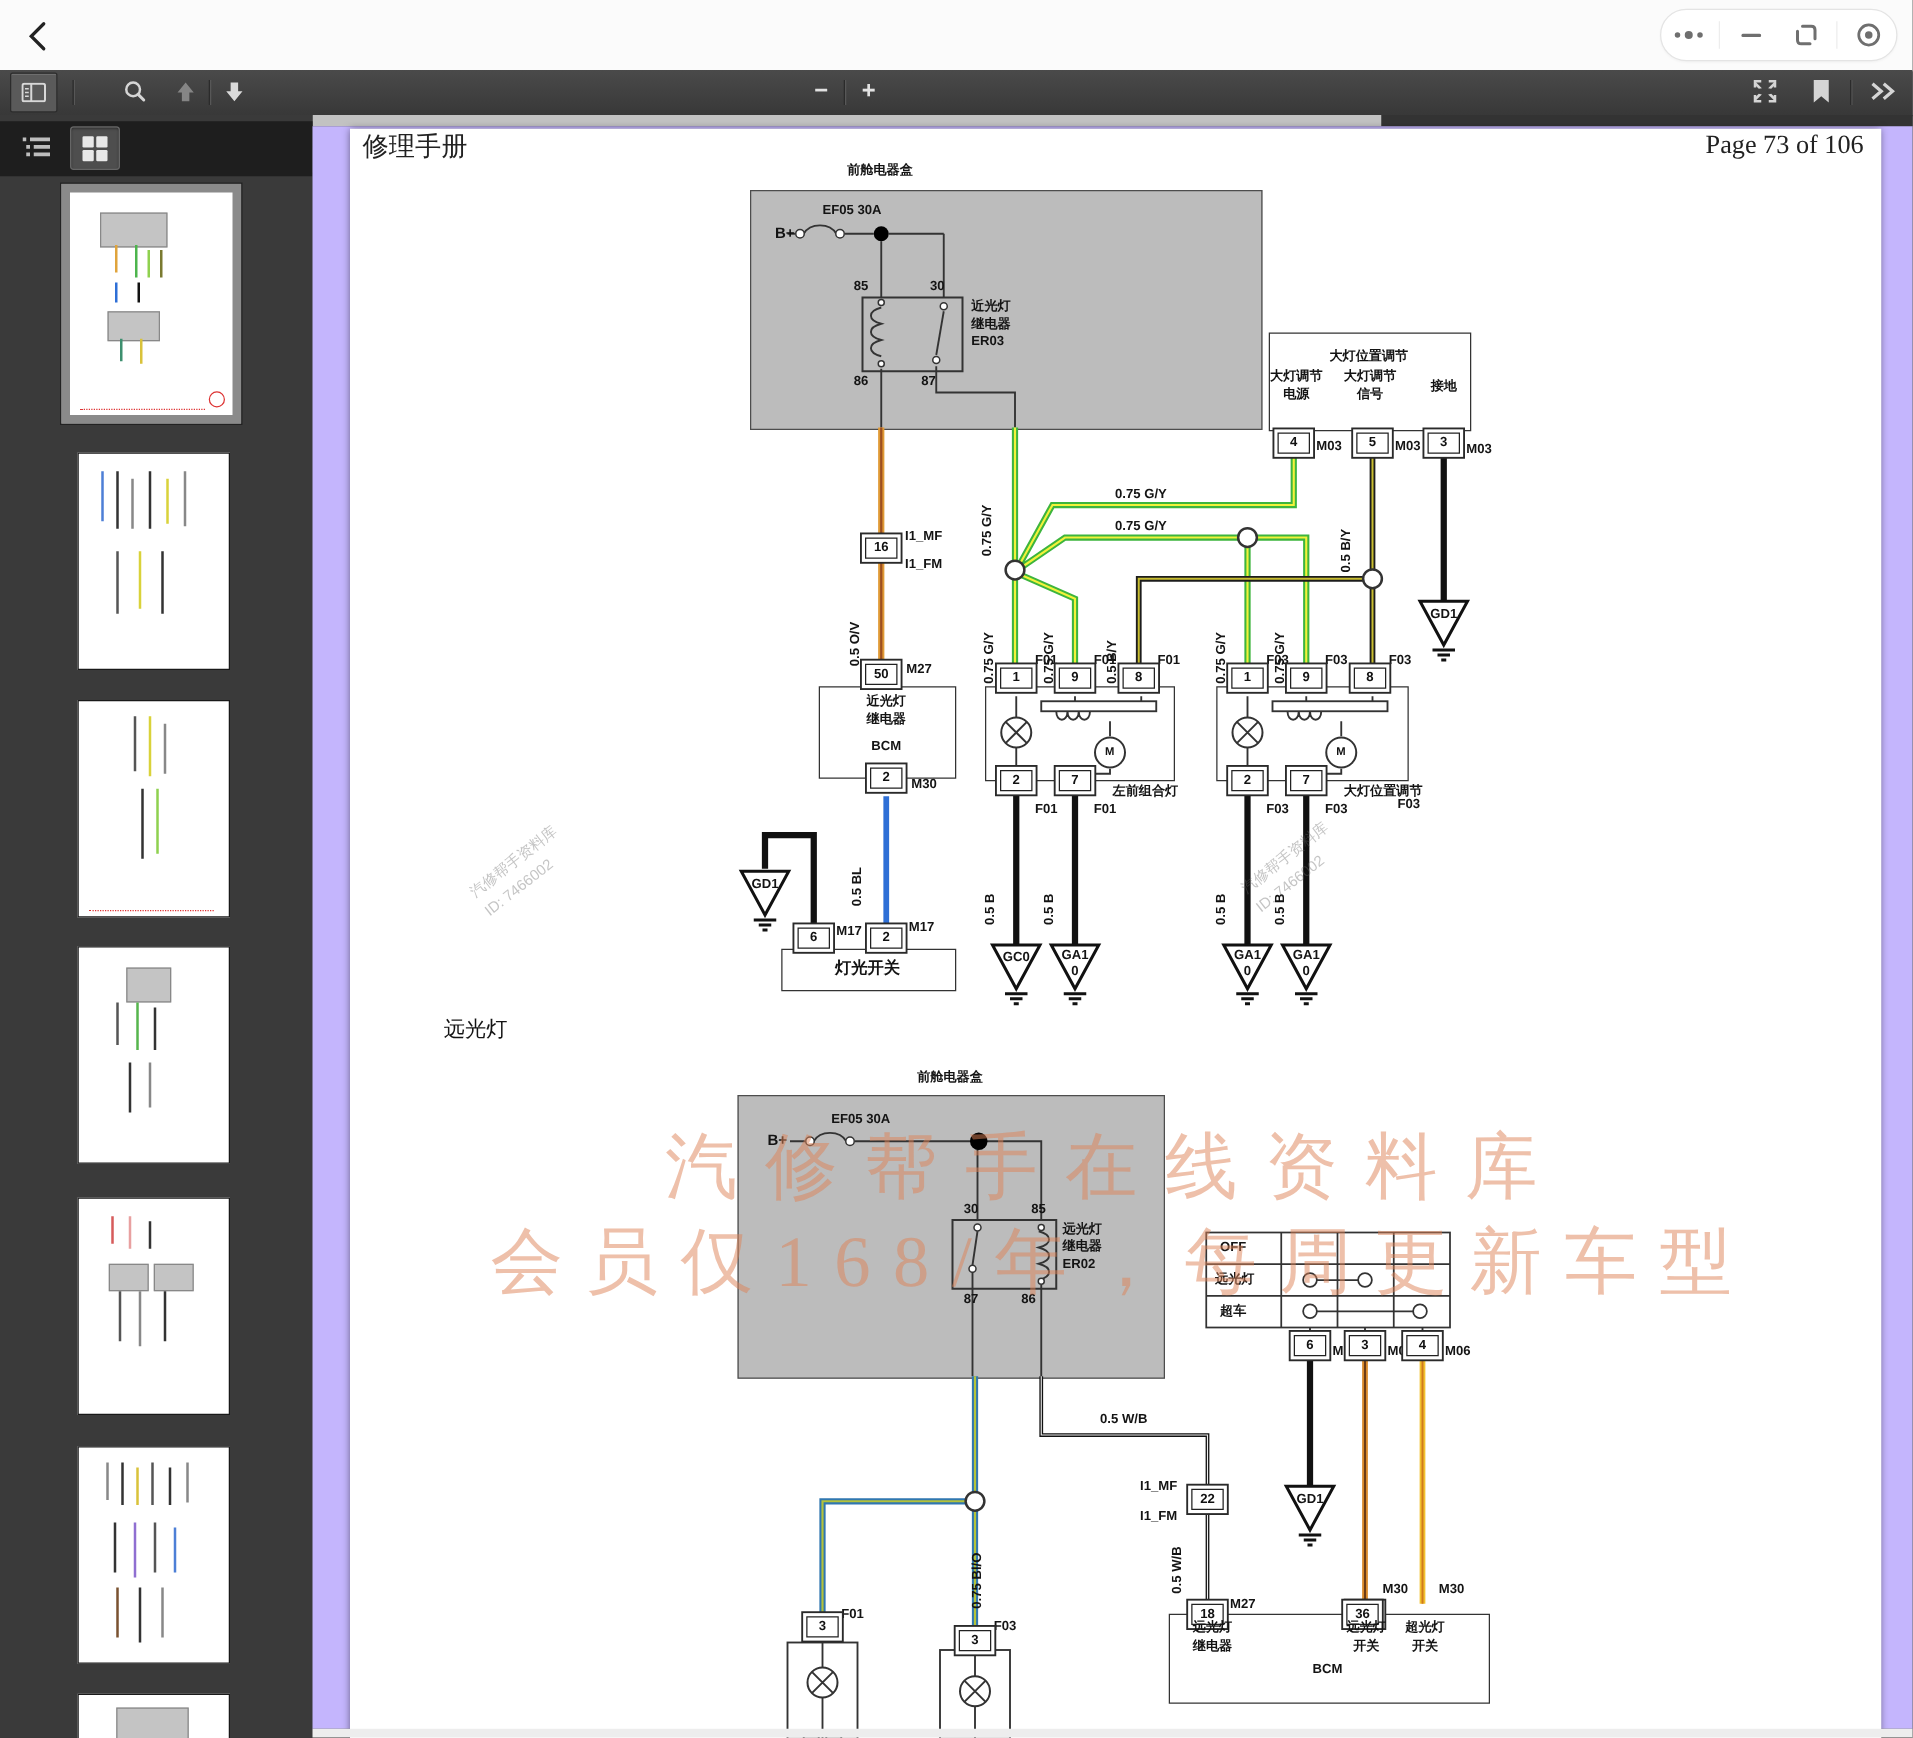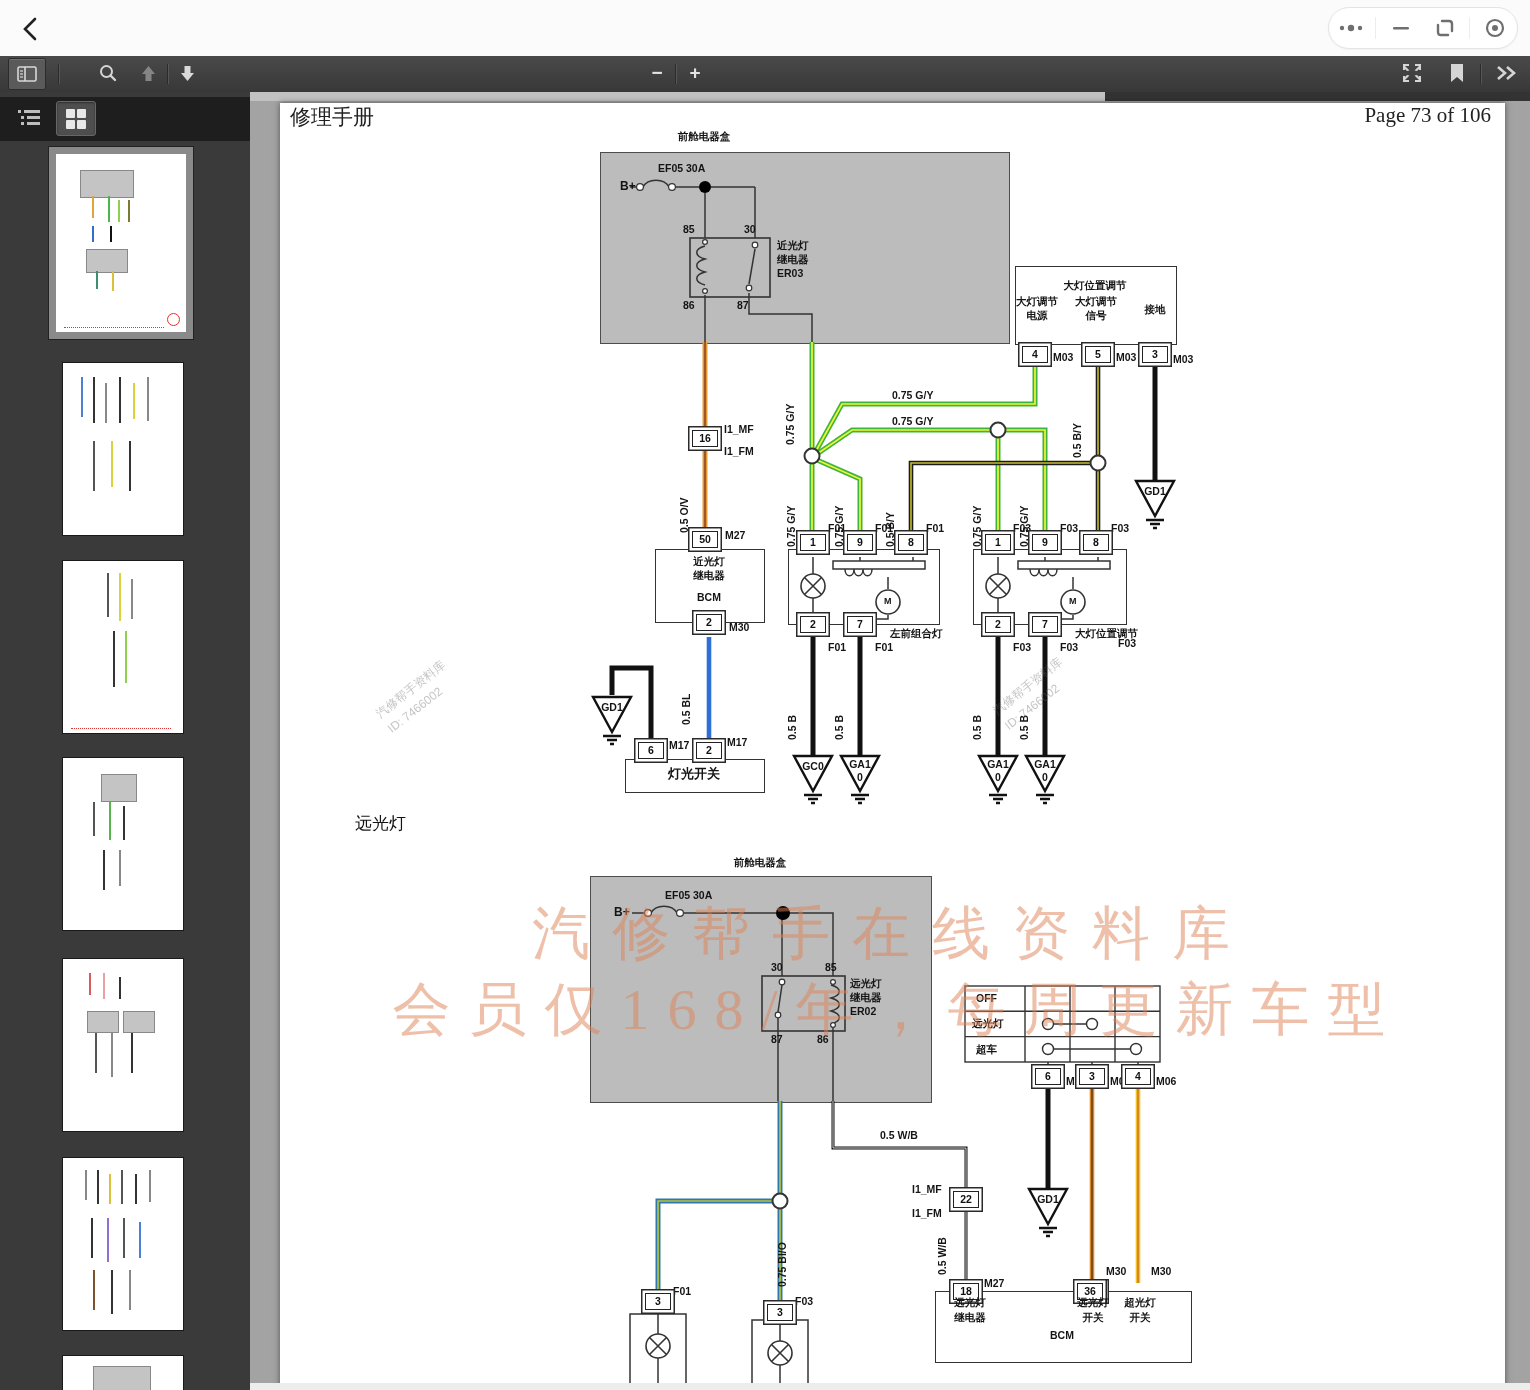--- a/index.html
+++ b/index.html
@@ -29,21 +29,21 @@
   #sbhdr{position:absolute;left:0;top:5px;width:250px;height:44px;background:#1e1e1e;}
   .sbbtn{position:absolute;top:4px;width:38px;height:33px;border-radius:3px;display:flex;align-items:center;justify-content:center;cursor:pointer;}
   .sbbtn.active{background:#4e4e4e;border:1px solid #666;box-shadow:inset 0 1px 2px rgba(0,0,0,.4);}
   .thumb{position:absolute;left:62px;width:120px;height:172px;background:#fff;border:1px solid #191919;cursor:pointer;overflow:hidden;}
   .thumb.sel{left:49px;width:130px;height:178px;border:7px solid #8a8a8a;outline:1px solid #222;}
   .mini{position:absolute;background:#c4c4c4;border:1px solid #888;}
   .ml{position:absolute;width:2px;}
   .redline{position:absolute;left:8px;bottom:4px;width:100px;border-top:1px dotted #d33;}
   .redstamp{position:absolute;right:6px;bottom:6px;width:11px;height:11px;border:1px solid #d33;border-radius:50%;}
   
-  #viewer{position:absolute;left:250px;top:101px;width:1280px;height:1282px;background:#a3a3a3;}
+  #viewer{position:absolute;left:250px;top:101px;width:1280px;height:1282px;background:#c4b5fd;}
   #pdfpage{position:absolute;left:30px;top:2px;width:1225px;height:1288px;background:#fff;box-shadow:0 0 6px rgba(0,0,0,.5);overflow:hidden;}
   #hscroll{position:absolute;left:250px;top:1383px;width:1280px;height:7px;background:#ededed;}
   .phdr{position:absolute;font-family:"Liberation Serif",serif;font-size:21px;color:#222;}
   .lbl{position:absolute;font-size:10.5px;font-weight:bold;color:#141414;white-space:nowrap;line-height:1.25;}
   .big{font-size:17px;font-weight:normal;}
   .c{transform:translateX(-50%);}
   .v{position:absolute;font-size:10.5px;font-weight:bold;color:#141414;white-space:nowrap;transform:rotate(-90deg);transform-origin:0 100%;}
   .gbox{position:absolute;background:#bcbcbc;border:1.3px solid #4d4d4d;}
   .wbox{position:absolute;background:#fff;border:1.5px solid #333;}
   .pin{position:absolute;width:24px;height:15px;background:#fff;border:1.5px solid #222;box-shadow:0 0 0 2.5px #fff,0 0 0 4px #2a2a2a;font-size:10.5px;font-weight:bold;text-align:center;line-height:15px;color:#111;}

